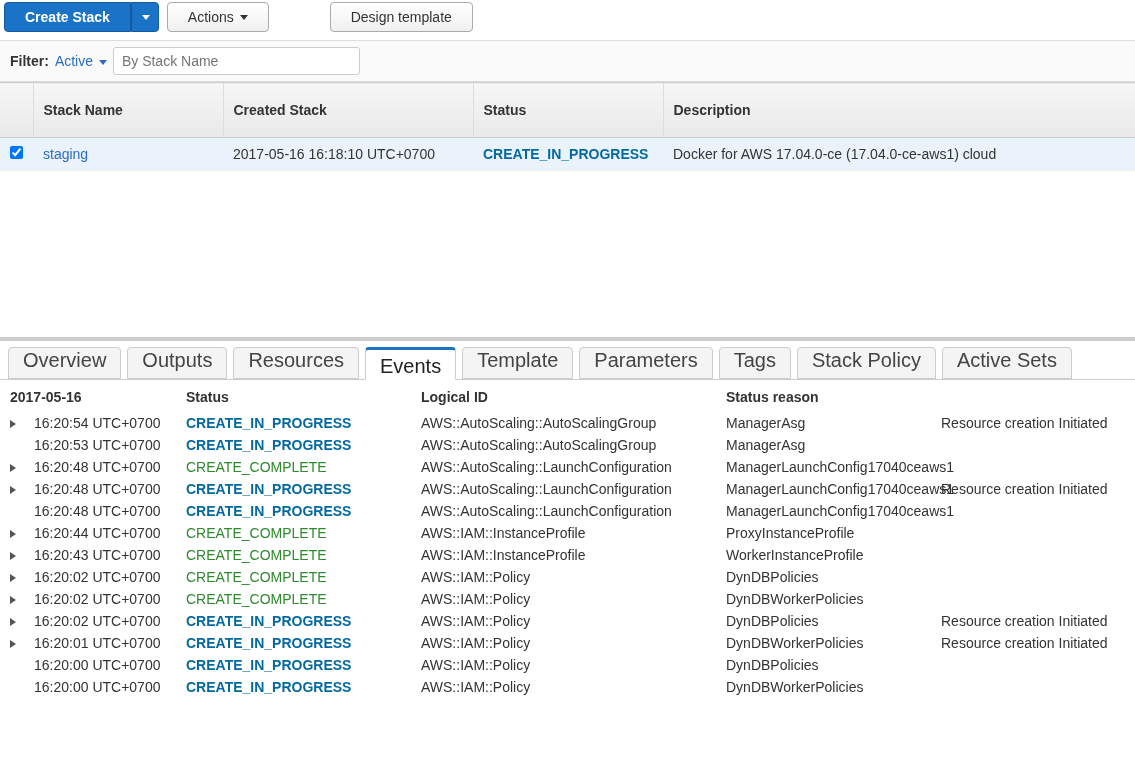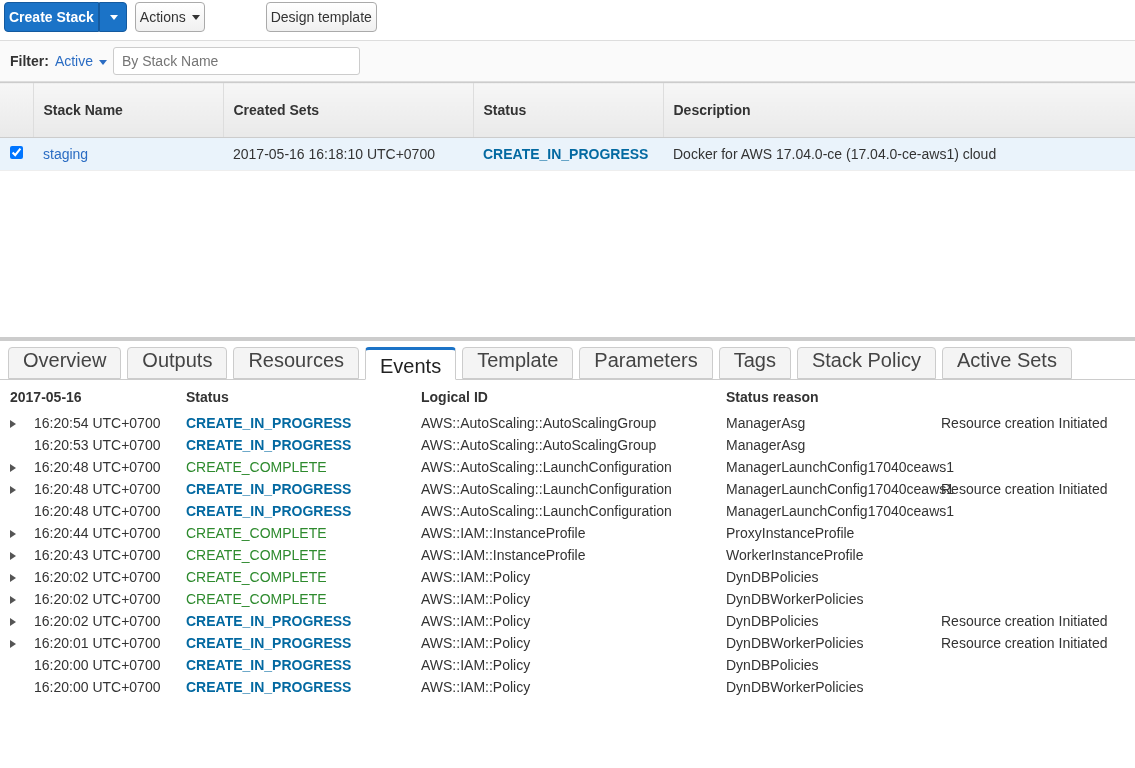--- a/index.html
+++ b/index.html
@@ -1,18 +1,18 @@
 <!DOCTYPE html>
 <html><head>
 <meta charset="utf-8">
 <style>
 * { box-sizing: border-box; margin: 0; padding: 0; }
 body { font-family: "Helvetica Neue", Helvetica, Arial, sans-serif; font-size: 14px; color: #333; background: #fff; width: 1135px; }
 .toolbar { padding: 2px 4px 8px; display: flex; align-items: center; gap: 8px; }
-.btn { display: inline-flex; align-items: center; padding: 6px 4px; border: 1px solid #aaa; border-radius: 4px; background: linear-gradient(#fff,#f0f0f0); cursor: pointer; font-size: 14px; font-weight: 500; color: #333; }
+.btn { display: inline-flex; align-items: center; padding: 6px 20px; border: 1px solid #aaa; border-radius: 4px; background: linear-gradient(#fff,#f0f0f0); cursor: pointer; font-size: 14px; font-weight: 500; color: #333; }
 .btn-primary { background: #1b73c7; color: #fff; border-color: #145a9f; font-weight: 600; border-top-right-radius: 0; border-bottom-right-radius: 0; }
 .btn-primary-dropdown { background: #1b73c7; color: #fff; border-color: #145a9f; border-left: 1px solid #145a9f; border-top-left-radius: 0; border-bottom-left-radius: 0; padding: 6px 8px; }
 .btn-group { display: inline-flex; }
 .caret { display: inline-block; width: 0; height: 0; border-left: 4px solid transparent; border-right: 4px solid transparent; border-top: 5px solid currentColor; margin-left: 2px; vertical-align: middle; }
 .filter-bar { padding: 6px 10px; border-top: 1px solid #ddd; border-bottom: 1px solid #ddd; display: flex; align-items: center; gap: 6px; background: #fafafa; }
 .filter-bar .lbl { font-weight: 600; }
 .filter-bar .active-link { color: #2a6cc3; cursor: pointer; }
 .filter-bar input { padding: 5px 8px; border: 1px solid #ccc; border-radius: 3px; width: 247px; font-size: 14px; }
 .stacks-table { width: 100%; border-collapse: collapse; }
 .stacks-table th { text-align: left; font-weight: 600; padding: 19px 10px; background: linear-gradient(#f6f6f6,#e9e9e9); border-bottom: 1px solid #ccc; border-top: 1px solid #ccc; border-left: 1px solid #ddd; }
@@ -54,21 +54,21 @@
   <span class="lbl">Filter:</span>
   <span class="active-link"><span>Active</span>&nbsp;<span class="caret"></span></span>
   <input type="text" placeholder="By Stack Name" style="">
 </div>
 
 <table class="stacks-table">
   <thead>
     <tr>
       <th></th>
       <th style="width:190px">Stack Name</th>
-      <th style="width:250px">Created Sets</th>
+      <th style="width:250px">Created Stack</th>
       <th style="width:190px">Status</th>
       <th>Description</th>
     </tr>
   </thead>
   <tbody id="stacks-body">
       <tr class="selected">
         <td><input type="checkbox" checked="" style=""></td>
         <td class="link">staging</td>
         <td>2017-05-16 16:18:10 UTC+0700</td>
         <td class="status-orange">CREATE_IN_PROGRESS</td>

